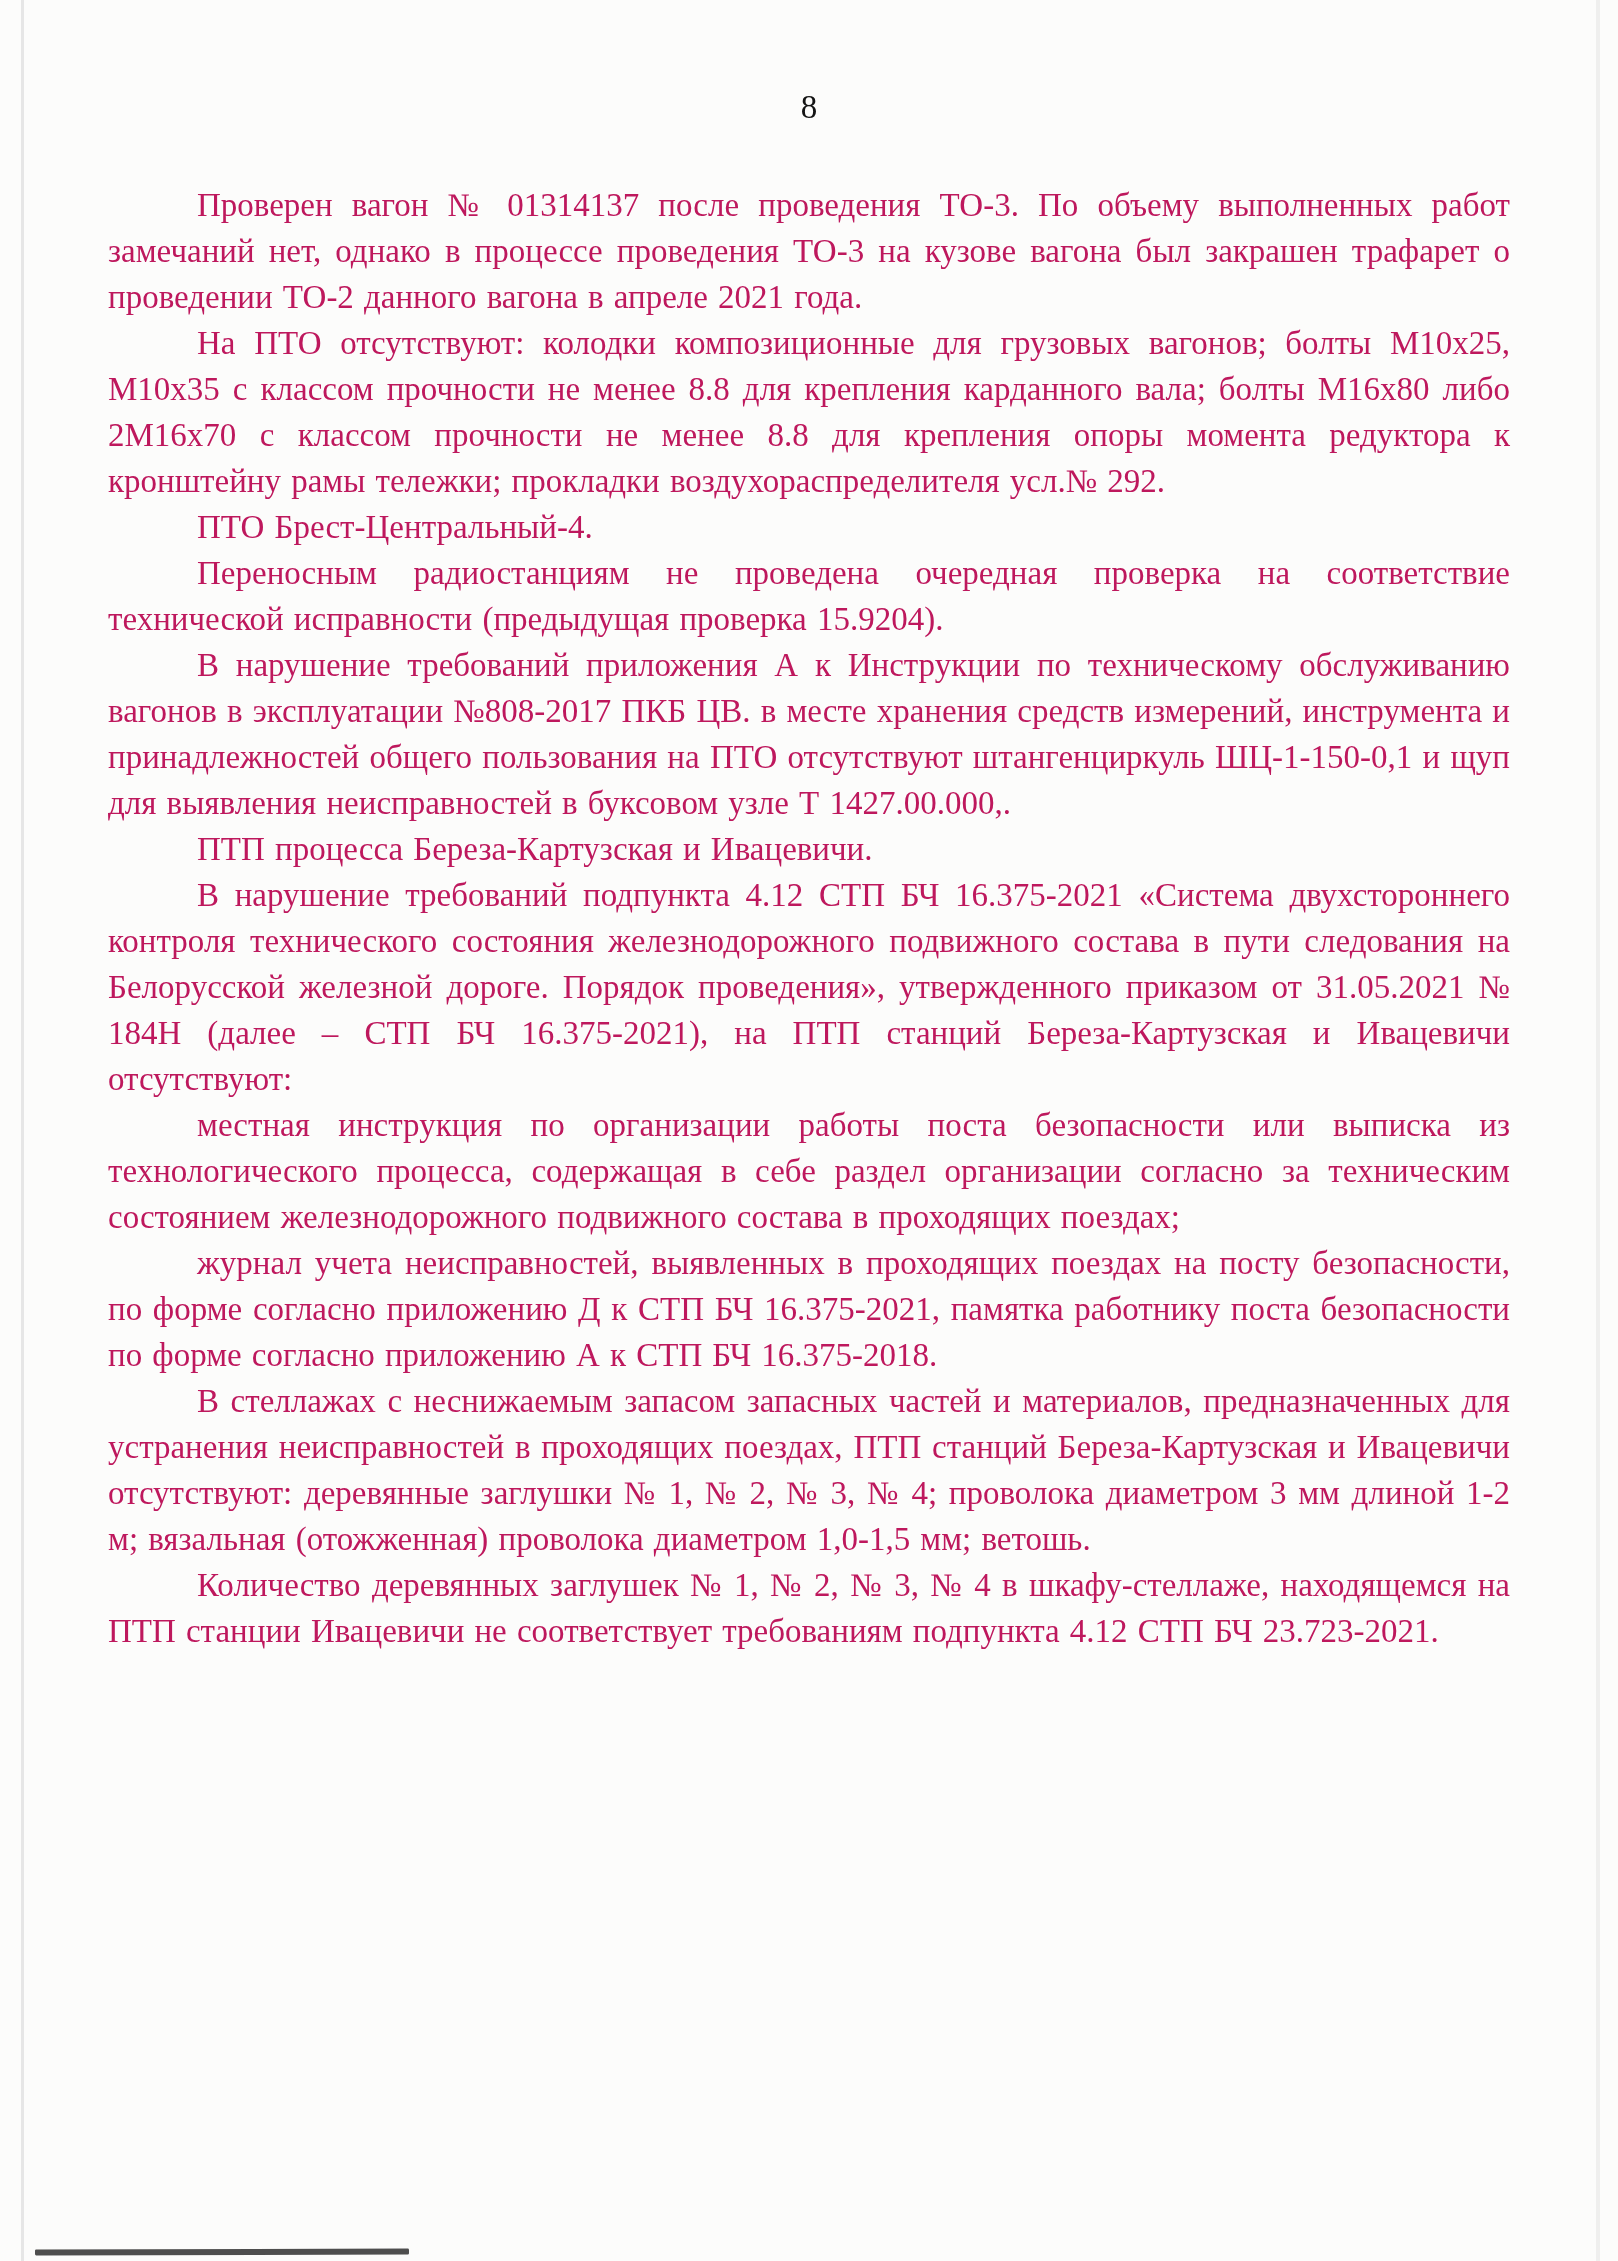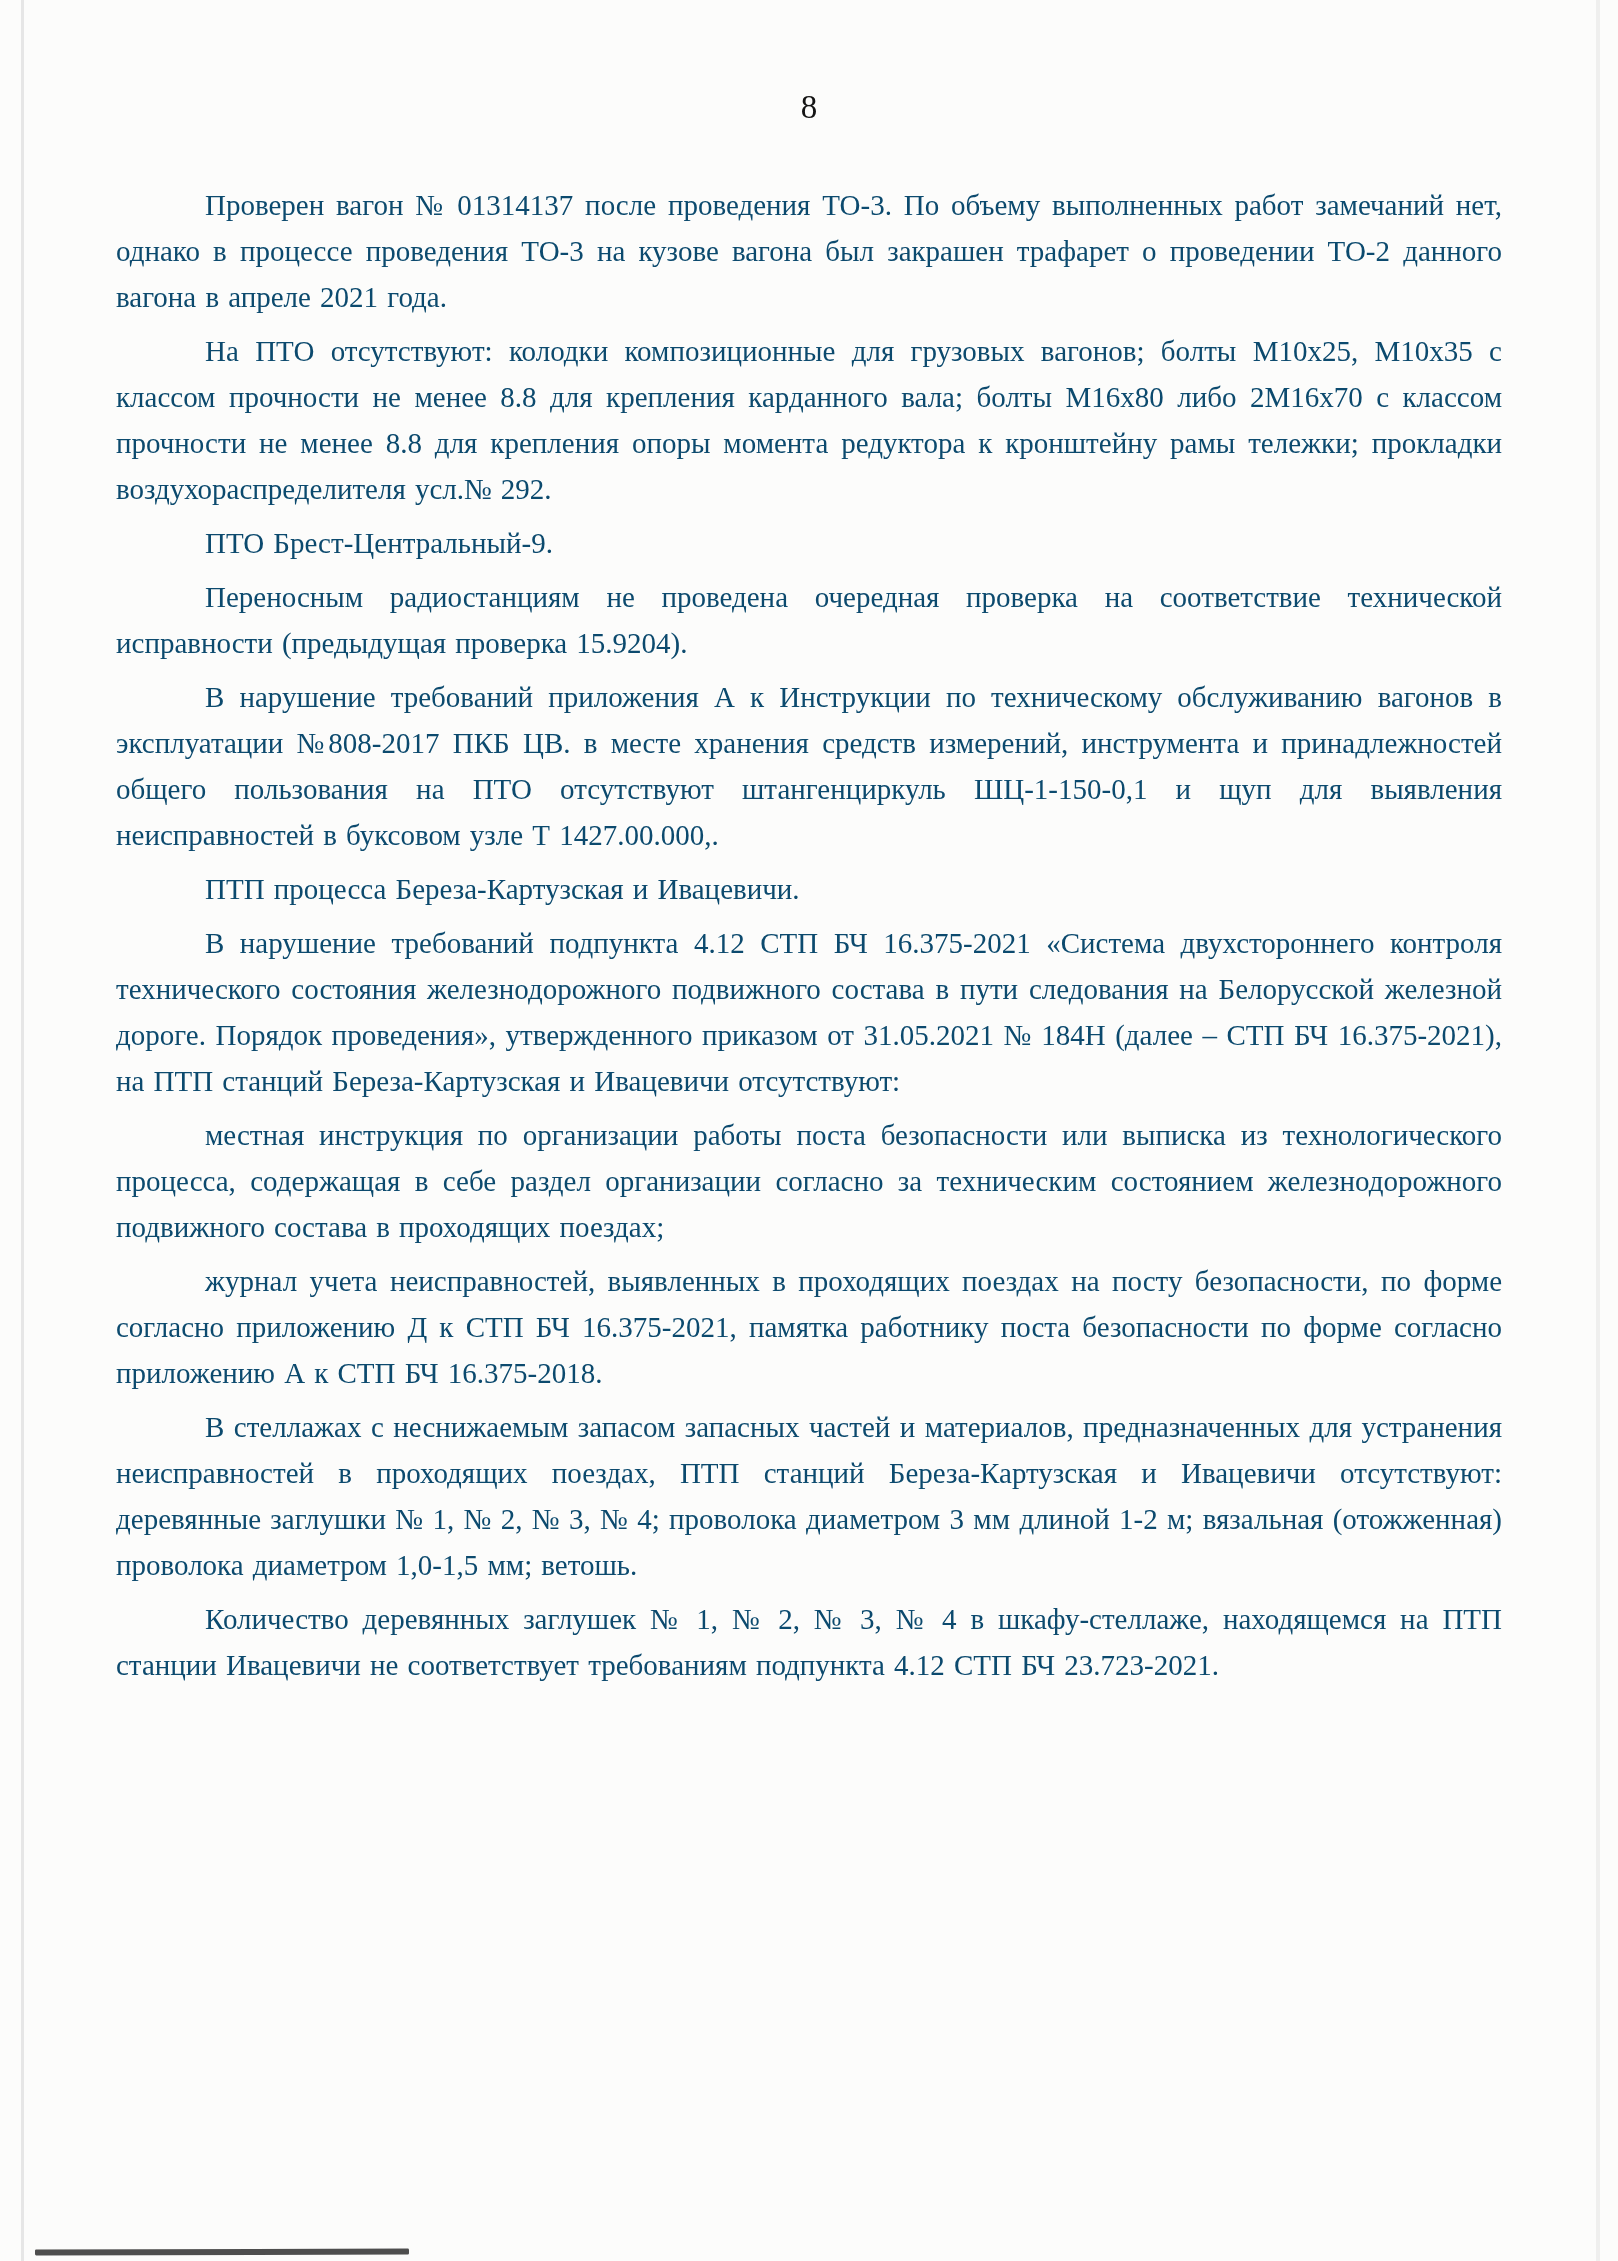--- a/index.html
+++ b/index.html
@@ -51,45 +51,45 @@
     width: 1402px;
   }
   .page-num {
     text-align: center;
     font-size: 33px;
     line-height: 36px;
     margin: 0 0 57px 0;
     color: #141414;
   }
   .body-text p {
-    margin: 8px;
-    font-size: 29px;
+    margin: 0;
+    font-size: 33px;
     line-height: 46px;
     text-indent: 89px;
     text-align: justify;
     text-align-last: left;
-    color: #0c4a6e;
+    color: #be185d;
     word-spacing: 1.9px;
   }
 </style>
 </head>
 <body>
 
 <div class="page" style="background: rgb(252, 252, 251); color: rgb(28, 28, 28);">
   <div class="edge-left"></div>
   <div class="edge-right"></div>
   <div class="bottom-scan-line"></div>
 
   <div class="content">
     <div class="page-num">8</div>
 
     <div class="body-text">
         <p>Проверен вагон № 01314137 после проведения ТО-3. По объему выполненных работ замечаний нет, однако в процессе проведения ТО-3 на кузове вагона был закрашен трафарет о проведении ТО-2 данного вагона в апреле 2021 года.</p>
         <p>На ПТО отсутствуют: колодки композиционные для грузовых вагонов; болты М10х25, М10х35 с классом прочности не менее 8.8 для крепления карданного вала; болты М16х80 либо 2М16х70 с классом прочности не менее 8.8 для крепления опоры момента редуктора к кронштейну рамы тележки; прокладки воздухораспределителя усл.№ 292.</p>
-        <p>ПТО Брест-Центральный-9.</p>
+        <p>ПТО Брест-Центральный-4.</p>
         <p>Переносным радиостанциям не проведена очередная проверка на соответствие технической исправности (предыдущая проверка 15.9204).</p>
         <p>В нарушение требований приложения А к Инструкции по техническому обслуживанию вагонов в эксплуатации №808-2017 ПКБ ЦВ. в месте хранения средств измерений, инструмента и принадлежностей общего пользования на ПТО отсутствуют штангенциркуль ШЦ-1-150-0,1 и щуп для выявления неисправностей в буксовом узле Т 1427.00.000,.</p>
         <p>ПТП процесса Береза-Картузская и Ивацевичи.</p>
         <p>В нарушение требований подпункта 4.12 СТП БЧ 16.375-2021 «Система двухстороннего контроля технического состояния железнодорожного подвижного состава в пути следования на Белорусской железной дороге. Порядок проведения», утвержденного приказом от 31.05.2021 № 184Н (далее – СТП БЧ 16.375-2021), на ПТП станций Береза-Картузская и Ивацевичи отсутствуют:</p>
         <p>местная инструкция по организации работы поста безопасности или выписка из технологического процесса, содержащая в себе раздел организации согласно за техническим состоянием железнодорожного подвижного состава в проходящих поездах;</p>
         <p>журнал учета неисправностей, выявленных в проходящих поездах на посту безопасности, по форме согласно приложению Д к СТП БЧ 16.375-2021, памятка работнику поста безопасности по форме согласно приложению А к СТП БЧ 16.375-2018.</p>
         <p>В стеллажах с неснижаемым запасом запасных частей и материалов, предназначенных для устранения неисправностей в проходящих поездах, ПТП станций Береза-Картузская и Ивацевичи отсутствуют: деревянные заглушки № 1, № 2, № 3, № 4; проволока диаметром 3 мм длиной 1-2 м; вязальная (отожженная) проволока диаметром 1,0-1,5 мм; ветошь.</p>
         <p>Количество деревянных заглушек № 1, № 2, № 3, № 4 в шкафу-стеллаже, находящемся на ПТП станции Ивацевичи не соответствует требованиям подпункта 4.12 СТП БЧ 23.723-2021.</p>
       </div>
   </div>

